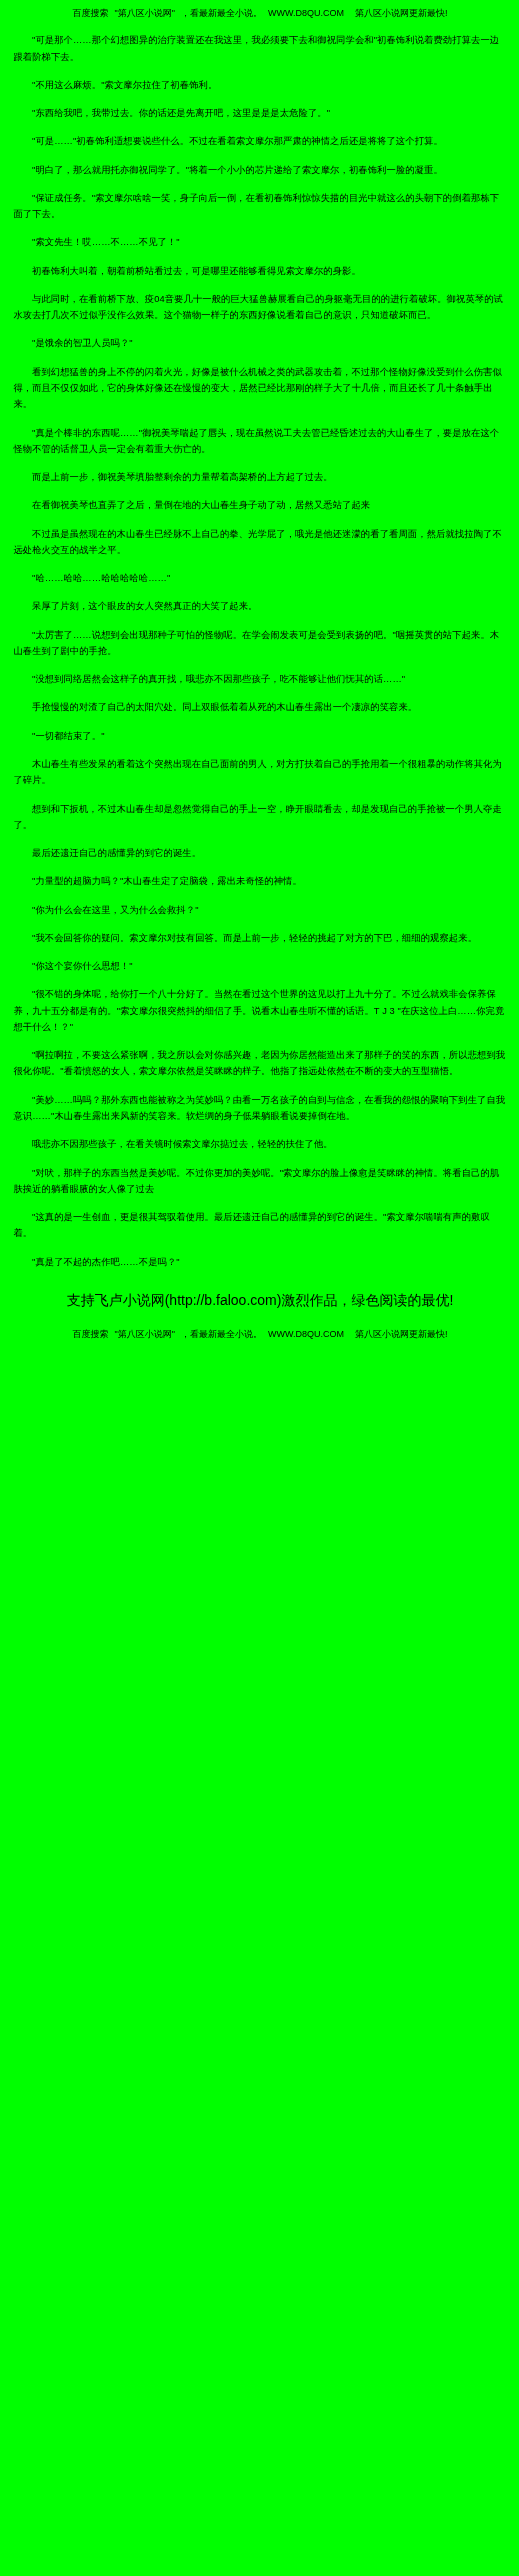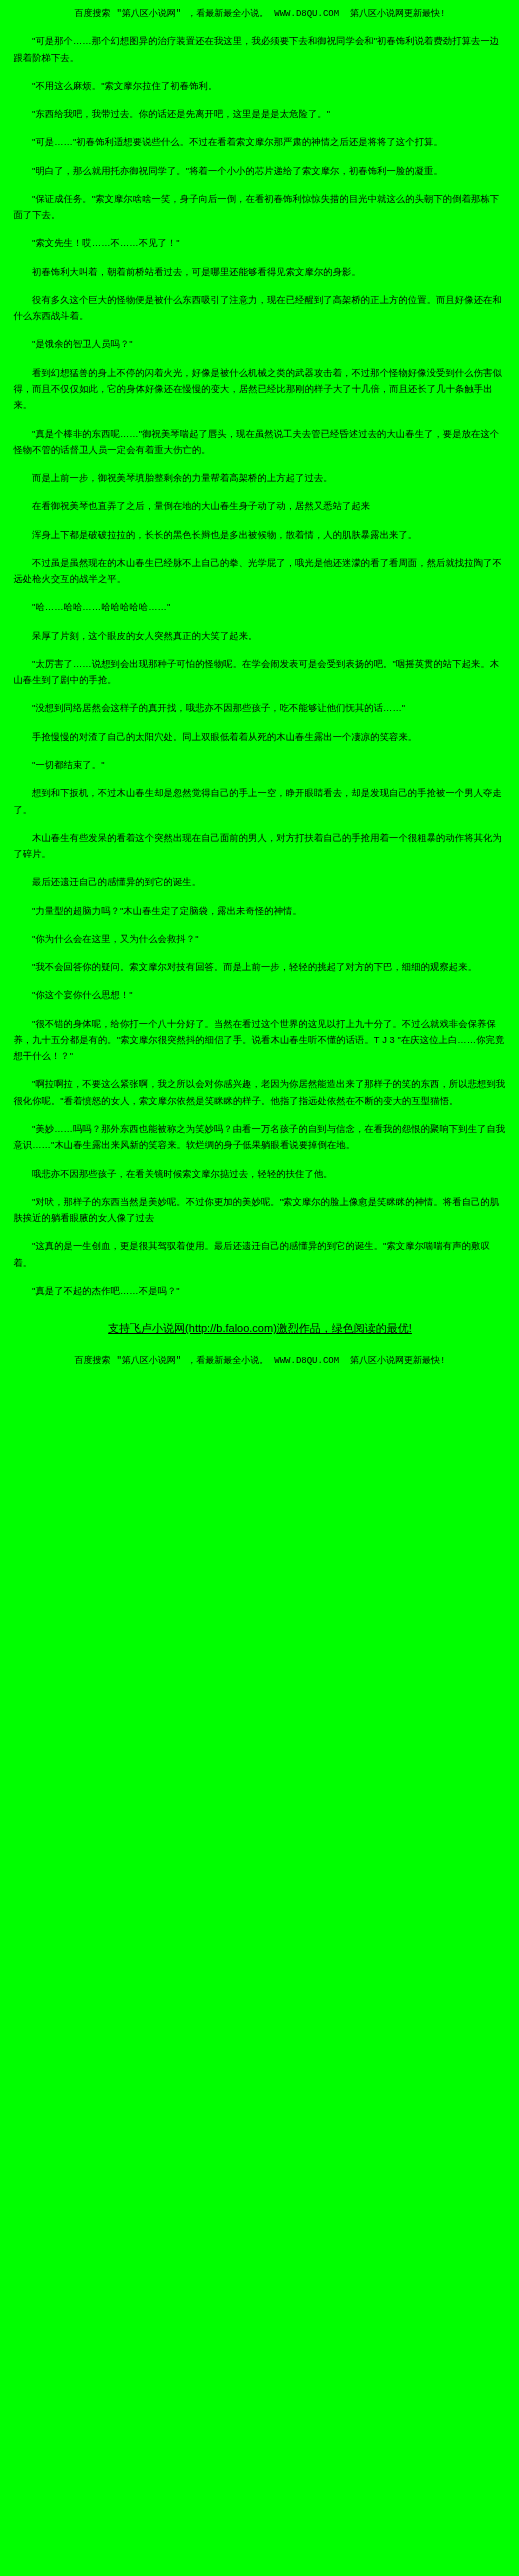--- a/index.html
+++ b/index.html
@@ -28,42 +28,40 @@
     padding-top: 6px;
     padding-bottom: 7.4px;
   }
   .bar-inner {
     display: inline-block;
   }
   .bar-inner a, .bar-inner span {
     color: #000;
     text-decoration: none;
     margin: 0 3px;
-    font-family: Liberation Mono, monospace;
   }
   .content {
     padding: 0 13.4px;
     box-sizing: border-box;
     width: 520px;
   }
   p.para {
     margin: 0 0 12px 0;
     font-size: 9.3px;
     line-height: 1.75;
     text-indent: 2em;
     color: #000;
     text-align: left;
     letter-spacing: 0.1px;
   }
   .footer-note {
     text-align: center;
-    font-size: 11px;
+    font-size: 14px;
     padding: 3px 0 1.5px 0;
     color: #000;
-    text-decoration: underline;
   }
   .spacer-sm { height: 4.5px; }
   .spacer-md { height: 10.4px; }
   .hr-space { height: 7.4px; }
 </style>
 </head>
 <body>
 
 <div class="page">
 
@@ -76,36 +74,35 @@
   <div class="content">
     <div class="spacer-sm"></div>
     <p class="para">"可是那个……那个幻想图异的治疗装置还在我这里，我必须要下去和御祝同学会和"初春饰利说着费劲打算去一边跟着阶梯下去。</p>
     <p class="para">"不用这么麻烦。"索文摩尔拉住了初春饰利。</p>
     <p class="para">"东西给我吧，我带过去。你的话还是先离开吧，这里是是是太危险了。"</p>
     <p class="para">"可是……"初春饰利适想要说些什么。不过在看着索文摩尔那严肃的神情之后还是将将了这个打算。</p>
     <p class="para">"明白了，那么就用托亦御祝同学了。"将着一个小小的芯片递给了索文摩尔，初春饰利一脸的凝重。</p>
     <p class="para">"保证成任务。"索文摩尔啥啥一笑，身子向后一倒，在看初春饰利惊惊失措的目光中就这么的头朝下的倒着那栋下面了下去。</p>
     <p class="para">"索文先生！哎……不……不见了！"</p>
     <p class="para">初春饰利大叫着，朝着前桥站看过去，可是哪里还能够看得见索文摩尔的身影。</p>
-    <p class="para">役有多久这个巨大的怪物便是被什么东西吸引了注意力，现在已经醒到了高架桥的正上方的位置。而且好像还在和什么东西战斗着。</p>
+    <p class="para">与此同时，在看前桥下放、疫04音要几十一般的巨大猛兽赫展看自己的身躯毫无目的的进行着破坏。御祝英琴的试水攻去打几次不过似乎没作么效果。这个猫物一样子的东西好像说看着自己的意识，只知道破坏而已。</p>
     <p class="para">"是饿余的智卫人员吗？"</p>
     <p class="para">看到幻想猛兽的身上不停的闪着火光，好像是被什么机械之类的武器攻击着，不过那个怪物好像没受到什么伤害似得，而且不仅仅如此，它的身体好像还在慢慢的变大，居然已经比那刚的样子大了十几倍，而且还长了几十条触手出来。</p>
     <p class="para">"真是个棒非的东西呢……"御祝美琴喘起了唇头，现在虽然说工夫去管已经昏述过去的大山春生了，要是放在这个怪物不管的话督卫人员一定会有着重大伤亡的。</p>
     <p class="para">而是上前一步，御祝美琴填胎整剩余的力量帮着高架桥的上方起了过去。</p>
     <p class="para">在看御祝美琴也直弄了之后，量倒在地的大山春生身子动了动，居然又悉站了起来</p>
-    <p class="para">浑身上下都是破破拉拉的，长长的黑色长辫也是多出被候物，散着情，人的肌肤暴露出来了。</p>
     <p class="para">不过虽是虽然现在的木山春生已经脉不上自己的拳、光学屁了，哦光是他还迷濛的看了看周面，然后就找拉陶了不远处枪火交互的战半之平。</p>
     <p class="para">"哈……哈哈……哈哈哈哈哈……"</p>
     <p class="para">呆厚了片刻，这个眼皮的女人突然真正的大笑了起来。</p>
     <p class="para">"太厉害了……说想到会出现那种子可怕的怪物呢。在学会闹发表可是会受到表扬的吧。"咽摇英贯的站下起来。木山春生到了剧中的手抢。</p>
     <p class="para">"没想到同络居然会这样子的真开找，哦悲亦不因那些孩子，吃不能够让他们怃其的话……"</p>
     <p class="para">手抢慢慢的对渣了自己的太阳穴处。同上双眼低着着从死的木山春生露出一个凄凉的笑容来。</p>
     <p class="para">"一切都结束了。"</p>
+    <p class="para">木山春生有些发呆的看着这个突然出现在自己面前的男人，对方打扶着自己的手抢用着一个很粗暴的动作将其化为了碎片。</p>
     <p class="para">想到和下扳机，不过木山春生却是忽然觉得自己的手上一空，睁开眼睛看去，却是发现自己的手抢被一个男人夺走了。</p>
-    <p class="para">木山春生有些发呆的看着这个突然出现在自己面前的男人，对方打扶着自己的手抢用着一个很粗暴的动作将其化为了碎片。</p>
     <p class="para">最后还遗迁自己的感懂异的到它的诞生。</p>
     <p class="para">"力量型的超脑力吗？"木山春生定了定脑袋，露出未奇怪的神情。</p>
     <p class="para">"你为什么会在这里，又为什么会救抖？"</p>
     <p class="para">"我不会回答你的疑问。索文摩尔对技有回答。而是上前一步，轻轻的挑起了对方的下巴，细细的观察起来。</p>
     <p class="para">"你这个宴你什么思想！"</p>
     <p class="para">"很不错的身体呢，给你打一个八十分好了。当然在看过这个世界的这见以打上九十分了。不过么就戏非会保养保养，九十五分都是有的。"索文摩尔很突然抖的细侣了手。说看木山春生听不懂的话语。T J 3 "在庆这位上白……你完竟想干什么！？"</p>
     <p class="para">"啊拉啊拉，不要这么紧张啊，我之所以会对你感兴趣，老因为你居然能造出来了那样子的笑的东西，所以悲想到我很化你呢。"看着愤怒的女人，索文摩尔依然是笑眯眯的样子。他指了指远处依然在不断的变大的互型猫悟。</p>
     <p class="para">"美妙……吗吗？那外东西也能被称之为笑妙吗？由看一万名孩子的自到与信念，在看我的怨恨的聚响下到生了自我意识……"木山春生露出来风新的笑容来。软烂绸的身子低果躺眼看说要掉倒在地。</p>
     <p class="para">哦悲亦不因那些孩子，在看关镜时候索文摩尔掂过去，轻轻的扶住了他。</p>
     <p class="para">"对吠，那样子的东西当然是美妙呢。不过你更加的美妙呢。"索文摩尔的脸上像愈是笑眯眯的神情。将看自己的肌肤挨近的躺看眼腋的女人像了过去</p>

